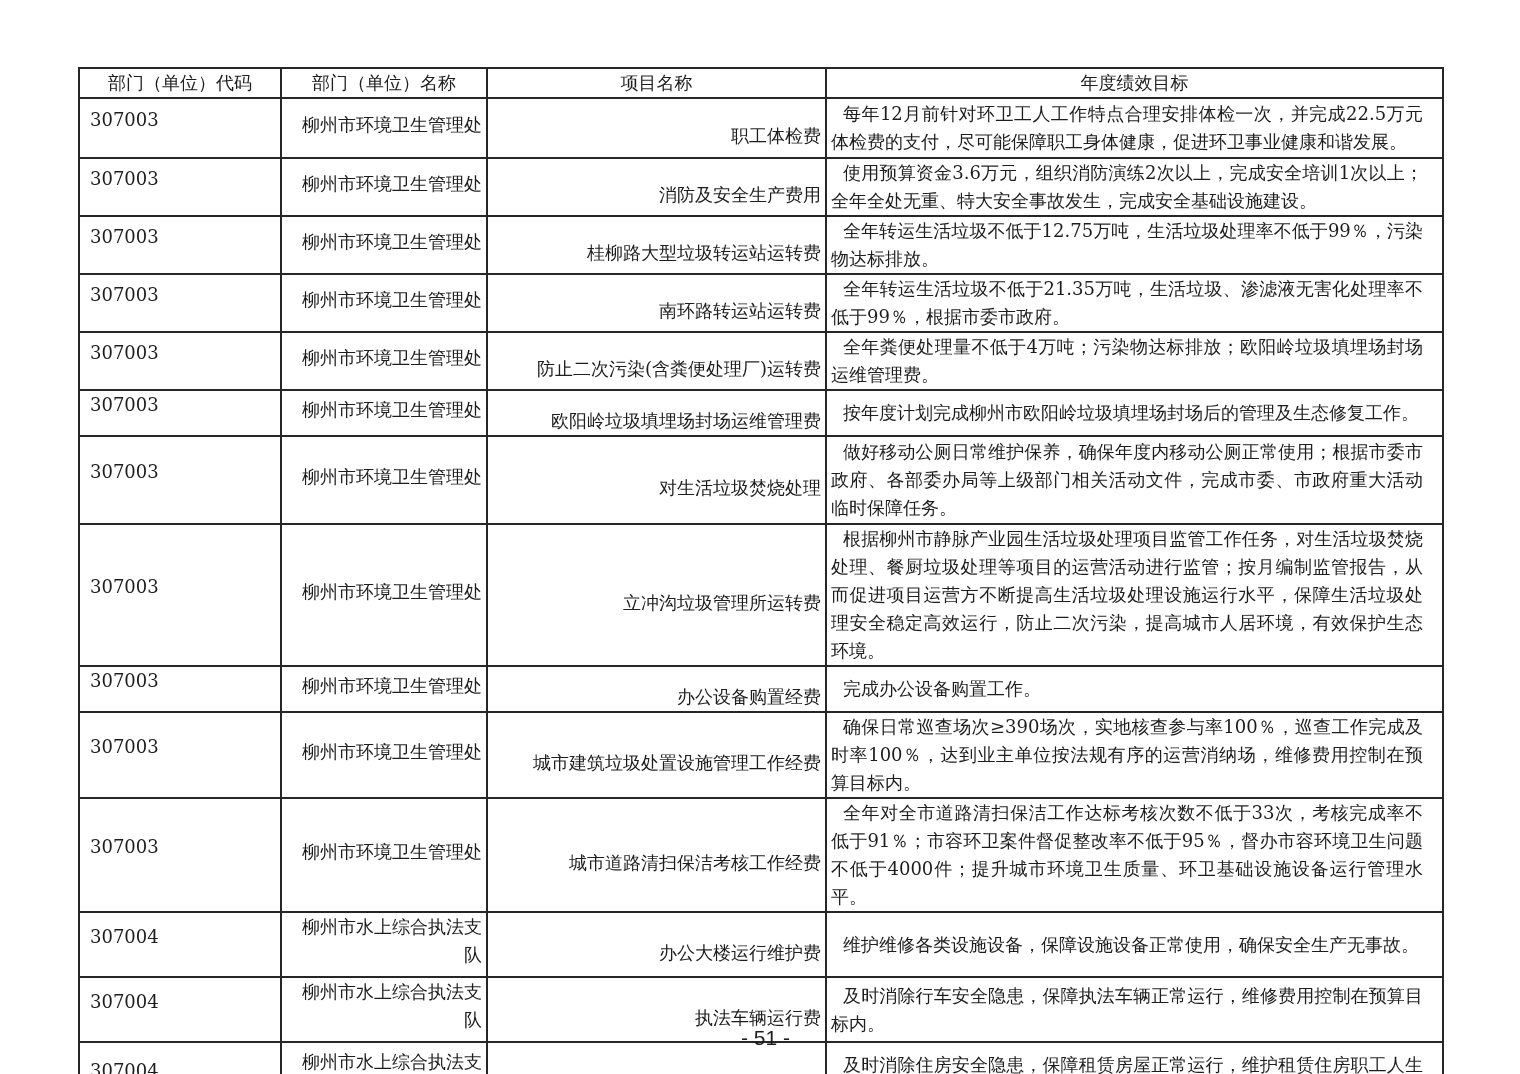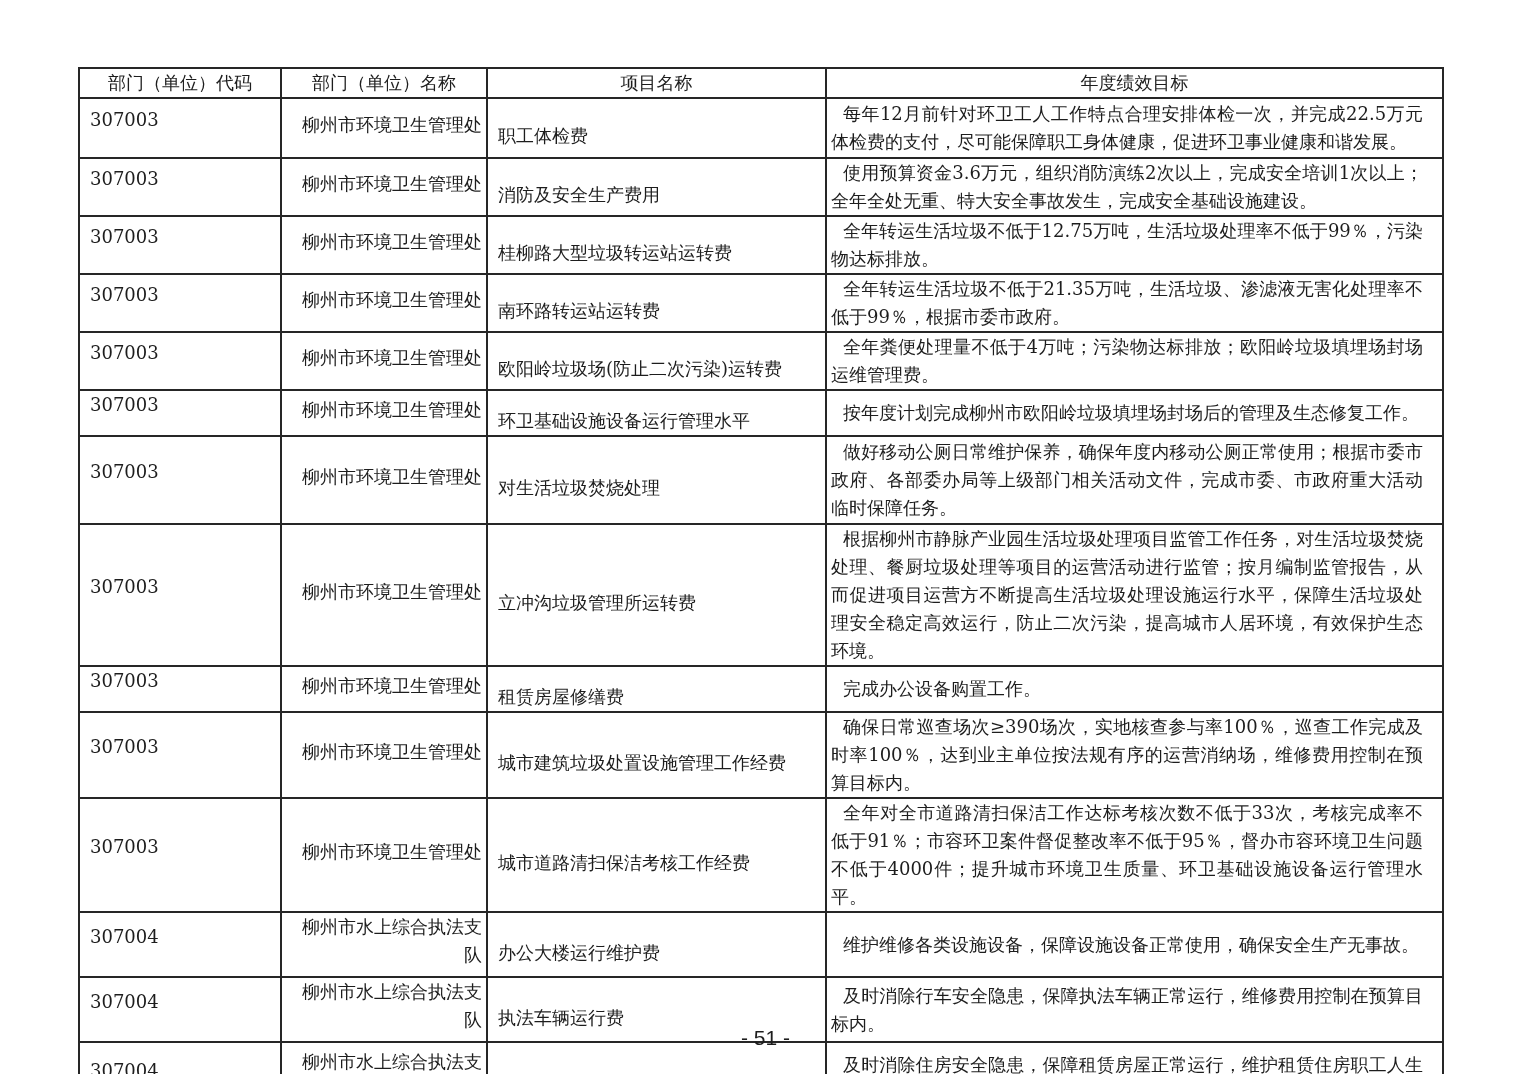--- a/index.html
+++ b/index.html
@@ -41,21 +41,21 @@
     padding: 0 4px 16px 10px;
     text-align: left;
   }
   td.cell-dept {
     padding: 0 4px 7px 5px;
     text-indent: 12px;
     text-align: right;
   }
   td.cell-project {
     padding: 16px 4px 0 10px;
-    text-align: left;
+    text-align: right;
     margin-left: 9px;
   }
   td.cell-target {
     padding: 0 19px 0 4px;
     text-indent: 12px;
     text-align: justify;
   }
   .footer {
     position: absolute;
     left: 0;
@@ -109,45 +109,45 @@
       </tr>
       <tr style="height:57px">
         <td class="cell-code">307003</td>
         <td class="cell-dept">柳州市环境卫生管理处</td>
         <td class="cell-project">南环路转运站运转费</td>
         <td class="cell-target">全年转运生活垃圾不低于21.35万吨，生活垃圾、渗滤液无害化处理率不低于99％，根据市委市政府。</td>
       </tr>
       <tr style="height:58px">
         <td class="cell-code">307003</td>
         <td class="cell-dept">柳州市环境卫生管理处</td>
-        <td class="cell-project">欧阳岭垃圾场(防止二次污染)运转费</td>
+        <td class="cell-project">防止二次污染(含粪便处理厂)运转费</td>
         <td class="cell-target">全年粪便处理量不低于4万吨；污染物达标排放；欧阳岭垃圾填埋场封场运维管理费。</td>
       </tr>
       <tr style="height:28px">
         <td class="cell-code">307003</td>
         <td class="cell-dept">柳州市环境卫生管理处</td>
-        <td class="cell-project">环卫基础设施设备运行管理水平</td>
+        <td class="cell-project">欧阳岭垃圾填埋场封场运维管理费</td>
         <td class="cell-target">按年度计划完成柳州市欧阳岭垃圾填埋场封场后的管理及生态修复工作。</td>
       </tr>
       <tr style="height:88px">
         <td class="cell-code">307003</td>
         <td class="cell-dept">柳州市环境卫生管理处</td>
         <td class="cell-project">对生活垃圾焚烧处理</td>
         <td class="cell-target">做好移动公厕日常维护保养，确保年度内移动公厕正常使用；根据市委市政府、各部委办局等上级部门相关活动文件，完成市委、市政府重大活动临时保障任务。</td>
       </tr>
       <tr style="height:114px">
         <td class="cell-code">307003</td>
         <td class="cell-dept">柳州市环境卫生管理处</td>
         <td class="cell-project">立冲沟垃圾管理所运转费</td>
         <td class="cell-target">根据柳州市静脉产业园生活垃圾处理项目监管工作任务，对生活垃圾焚烧处理、餐厨垃圾处理等项目的运营活动进行监管；按月编制监管报告，从而促进项目运营方不断提高生活垃圾处理设施运行水平，保障生活垃圾处理安全稳定高效运行，防止二次污染，提高城市人居环境，有效保护生态环境。</td>
       </tr>
       <tr style="height:29px">
         <td class="cell-code">307003</td>
         <td class="cell-dept">柳州市环境卫生管理处</td>
-        <td class="cell-project">租赁房屋修缮费</td>
+        <td class="cell-project">办公设备购置经费</td>
         <td class="cell-target">完成办公设备购置工作。</td>
       </tr>
       <tr style="height:85px">
         <td class="cell-code">307003</td>
         <td class="cell-dept">柳州市环境卫生管理处</td>
         <td class="cell-project">城市建筑垃圾处置设施管理工作经费</td>
         <td class="cell-target">确保日常巡查场次≥390场次，实地核查参与率100％，巡查工作完成及时率100％，达到业主单位按法规有序的运营消纳场，维修费用控制在预算目标内。</td>
       </tr>
       <tr style="height:89px">
         <td class="cell-code">307003</td>

